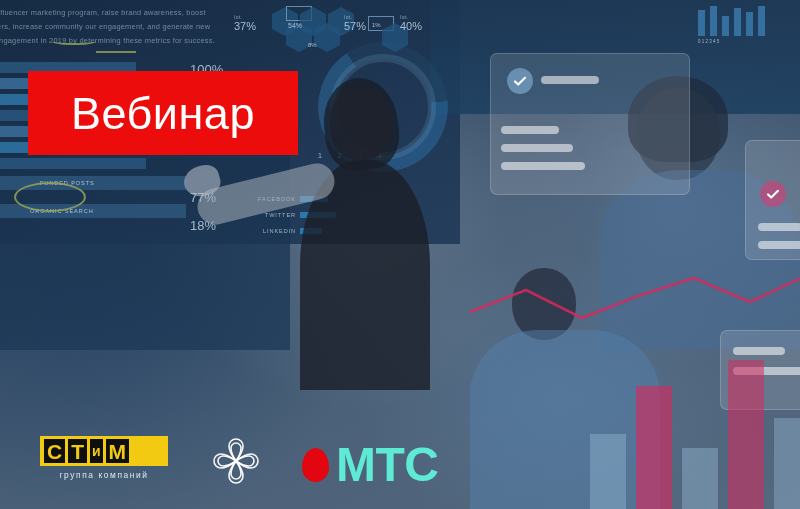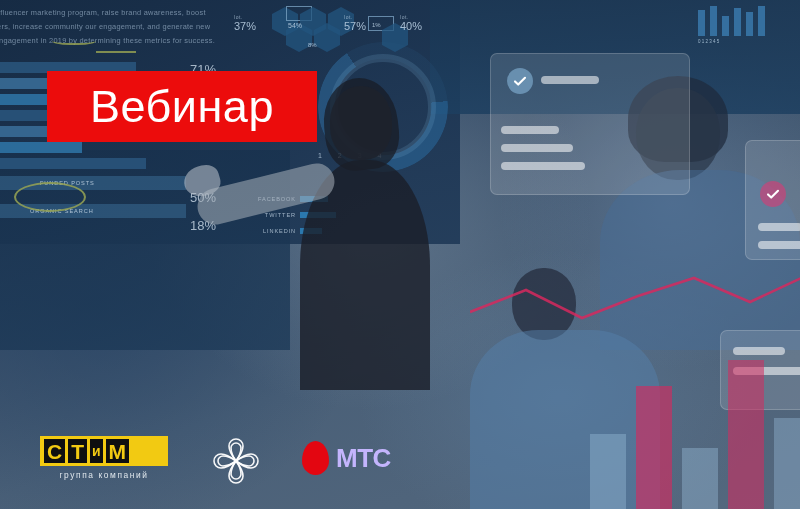--- a/index.html
+++ b/index.html
@@ -166,22 +166,22 @@
   
   .bchart i{ position:absolute; display:block; bottom:0; }
   .bchart{ position:absolute; left:590px; top:330px; width:220px; height:180px; }
   .pinkline{
     position:absolute; left:470px; top:268px; width:340px; height:70px;
     pointer-events:none;
   }
 
   
   .badge{
-    position:absolute; left:47px; top:71px;
-    width:270px; height:71px;
+    position:absolute; left:28px; top:71px;
+    width:270px; height:84px;
     background:#ec0c0c;
     display:flex; align-items:center; justify-content:center;
   }
   .badge span{
     color:#ffffff;
     font-size:45px;
     line-height:1;
     letter-spacing:.5px;
     font-weight:400;
   }
@@ -226,21 +226,21 @@
   }
 
   .logo-knot{ position:absolute; left:205px; top:5px; width:62px; height:62px; }
 
   .logo-mts{ position:absolute; left:302px; top:16px; display:flex; align-items:center; gap:7px; }
   .mts-egg{
     width:27px; height:34px; background:#e30611;
     border-radius:50% 50% 50% 50% / 58% 58% 42% 42%;
   }
   .mts-text{
-    color:#c4b5fd; font-weight:700; font-size:26px; line-height:1; letter-spacing:-.5px;
+    color:#5eead4; font-weight:700; font-size:48px; line-height:1; letter-spacing:-.5px;
   }
 </style>
 </head>
 <body>
 
 <div id="banner">
 
   <div class="bg-layer">
     <div class="photo-base"></div>
     <div class="dash-panel"></div>
@@ -261,22 +261,22 @@
     <div class="hbar alt" style="left:-14px; top:142px; width:96px;"></div>
     <div class="hbar" style="left:-14px; top:158px; width:160px;"></div>
 
     <div class="hbar lite" style="left:-14px; top:176px; width:200px; height:14px; opacity:.5;"></div>
     <div class="hbar-label" style="left:40px; top:180px;">FUNDED POSTS</div>
 
     <div class="hbar lite" style="left:-14px; top:204px; width:200px; height:14px; opacity:.5;"></div>
     <div class="hbar-label" style="left:30px; top:208px;">ORGANIC SEARCH</div>
     <div class="scribble oval"></div>
 
-    <div class="pct" style="left:190px; top:62px;">71%</div>
-    <div class="pct" style="left:190px; top:190px;">50%</div>
+    <div class="pct" style="left:190px; top:62px;">100%</div>
+    <div class="pct" style="left:190px; top:190px;">77%</div>
     <div class="pct" style="left:190px; top:218px;">18%</div>
 
     <div class="chan" style="left:236px; top:196px; width:60px;">FACEBOOK</div>
     <div class="chan-bar" style="left:300px; top:196px; width:28px;"></div>
     <div class="chan" style="left:236px; top:212px; width:60px;">TWITTER</div>
     <div class="chan-bar" style="left:300px; top:212px; width:36px;"></div>
     <div class="chan" style="left:236px; top:228px; width:60px;">LINKEDIN</div>
     <div class="chan-bar" style="left:300px; top:228px; width:22px;"></div>
 
     <div class="circlechart"></div>

